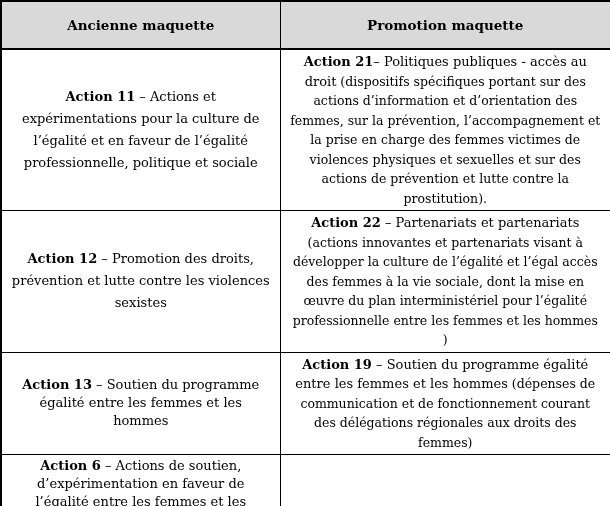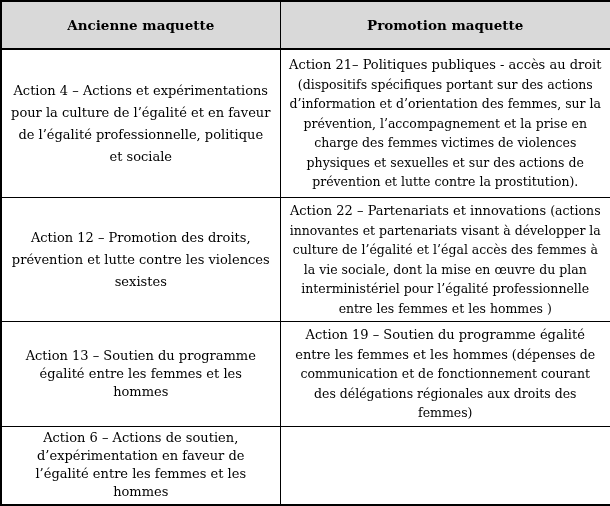--- a/index.html
+++ b/index.html
@@ -40,46 +40,46 @@
     height: 48px;
     border-bottom: 2px solid #000000;
   }
   td {
     font-size: 13px;
     background: #ffffff;
   }
   td.lh22 { line-height: 22px; }
   td.lh18 { line-height: 18px; margin-left: 23px; }
   td.lh19 { line-height: 19.5px; }
-  .b { font-weight: normal; }
+  .b { font-weight: bold; }
   .i { font-size: 12.5px; }
 </style>
 </head>
 <body>
 
 <div class="page">
   <table class="maquette">
     <colgroup>
       <col class="c-old">
       <col class="c-new">
     </colgroup>
     <thead>
       <tr style="height:48px;">
         <th>Ancienne maquette</th>
         <th>Promotion maquette</th>
       </tr>
     </thead>
     <tbody>
       <tr style="height:146px;">
-        <td class="lh22"><span class="b">Action 4</span><span> – Actions et expérimentations pour la culture de l’égalité et en faveur de l’égalité professionnelle, politique et sociale</span></td>
+        <td class="lh22"><span class="b">Action 11</span><span> – Actions et expérimentations pour la culture de l’égalité et en faveur de l’égalité professionnelle, politique et sociale</span></td>
         <td class="lh19"><span class="b">Action 21</span><span>– Politiques publiques - accès au droit</span><span class="i"> (dispositifs spécifiques portant sur des actions d’information et d’orientation des femmes, sur la prévention, l’accompagnement et la prise en charge des femmes victimes de violences physiques et sexuelles et sur des actions de prévention et lutte contre la prostitution).</span></td>
       </tr>
       <tr style="height:112px;">
         <td class="lh22"><span class="b">Action 12</span><span> – Promotion des droits, prévention et lutte contre les violences sexistes</span></td>
-        <td class="lh19"><span class="b">Action 22</span><span> – Partenariats et innovations </span><span class="i"> (actions innovantes et partenariats visant à développer la culture de l’égalité et l’égal accès des femmes à la vie sociale, dont la mise en œuvre du plan interministériel pour l’égalité professionnelle entre les femmes et les hommes )</span></td>
+        <td class="lh19"><span class="b">Action 22</span><span> – Partenariats et partenariats </span><span class="i"> (actions innovantes et partenariats visant à développer la culture de l’égalité et l’égal accès des femmes à la vie sociale, dont la mise en œuvre du plan interministériel pour l’égalité professionnelle entre les femmes et les hommes )</span></td>
       </tr>
       <tr style="height:88px;">
         <td class="lh18"><span class="b">Action 13</span><span> – Soutien du programme égalité entre les femmes et les hommes</span></td>
         <td class="lh19"><span class="b">Action 19</span><span> – Soutien du programme égalité entre les femmes et les hommes</span><span class="i"> (dépenses de communication et de fonctionnement courant des délégations régionales aux droits des femmes)</span></td>
       </tr>
       <tr style="height:53px;">
         <td class="lh18"><span class="b">Action 6</span><span> – Actions de soutien, d’expérimentation en faveur de l’égalité entre les femmes et les hommes</span></td>
         <td class="lh19" rowspan="2"></td>
       </tr>
 

